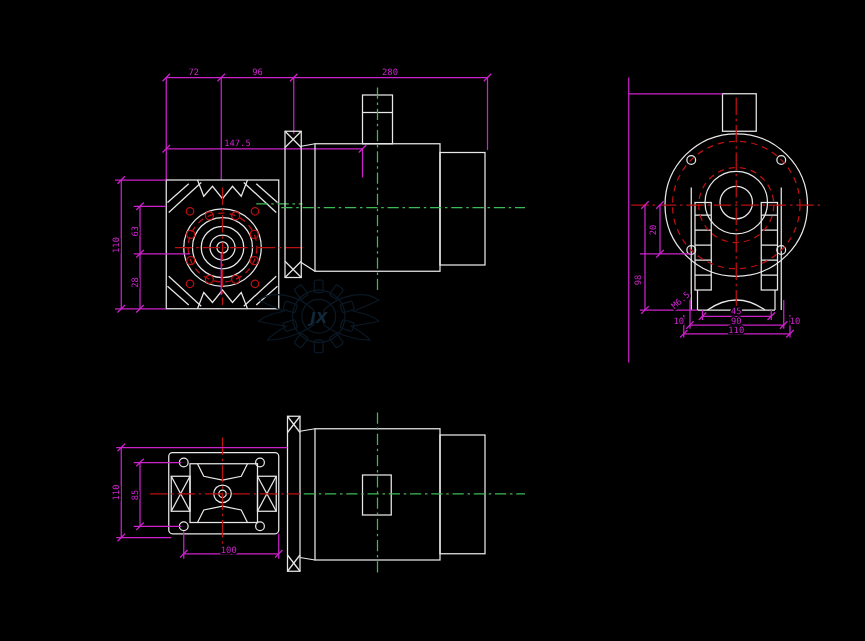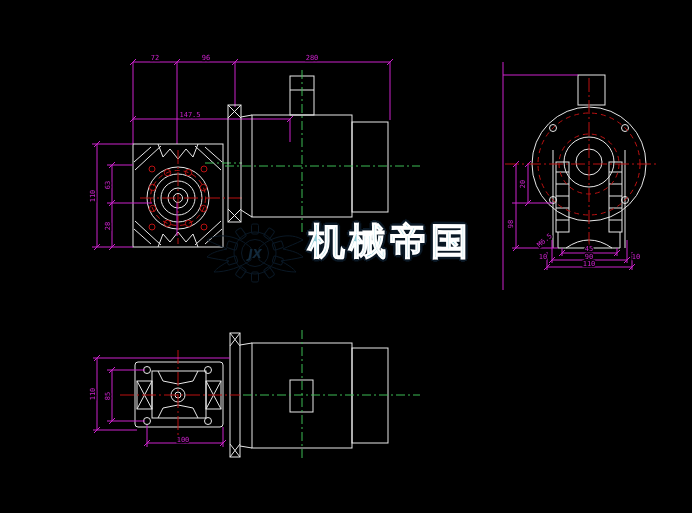--- a/index.html
+++ b/index.html
@@ -285,16 +285,15 @@
           <rect x="46.5" y="4" width="7" height="10" rx="1.5" transform="rotate(216 50 33)"></rect>
           <rect x="46.5" y="4" width="7" height="10" rx="1.5" transform="rotate(252 50 33)"></rect>
           <rect x="46.5" y="4" width="7" height="10" rx="1.5" transform="rotate(288 50 33)"></rect>
           <rect x="46.5" y="4" width="7" height="10" rx="1.5" transform="rotate(324 50 33)"></rect>
         </g>
         <circle cx="50" cy="33" r="21" fill="var(--wmfill,#8ecbd6)" stroke="var(--wmstroke,#0a1825)" stroke-width="2.5"></circle>
         <circle cx="50" cy="33" r="13.5" fill="#eef6f8" stroke="var(--wmstroke,#0a1825)" stroke-width="2"></circle>
         <text x="50" y="38" text-anchor="middle" font-family="DejaVu Sans, sans-serif" font-weight="bold" font-style="italic" font-size="12" fill="#12293b">JX</text>
       </g>
     </svg>
-    <div class="wm-brand">机械帝国</div>
   </div>
 
 </div>
 
 </body></html>

